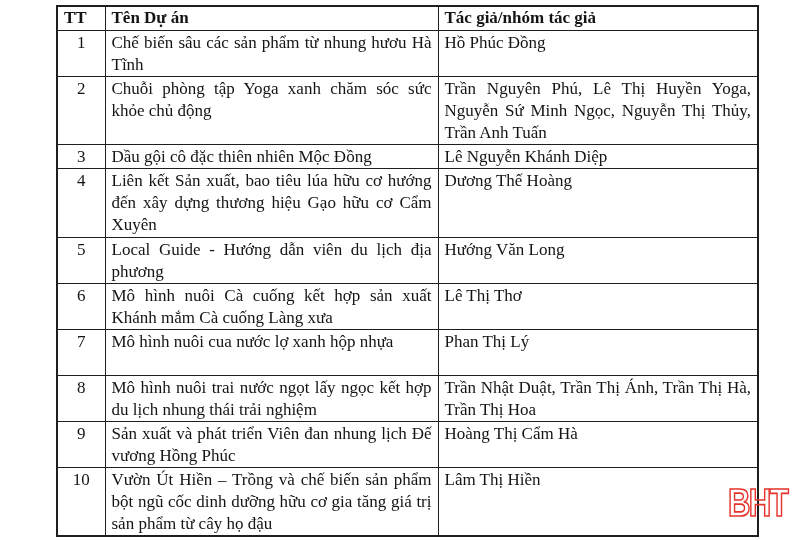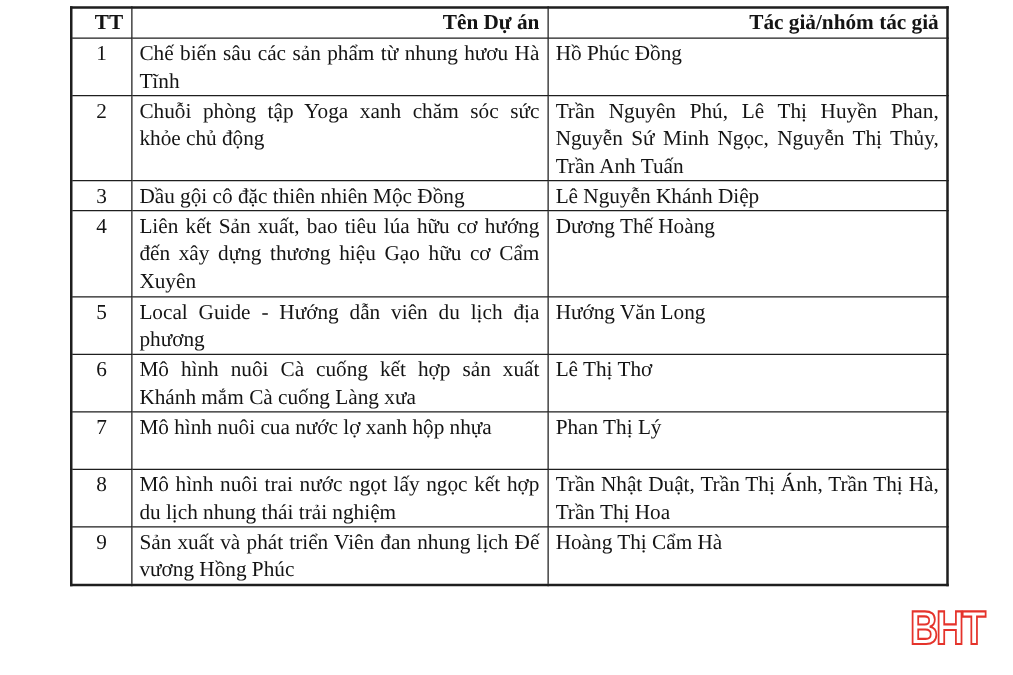--- a/index.html
+++ b/index.html
@@ -31,21 +31,21 @@
   table.projects col.c-auth { width: 320px; }
   table.projects { border: 2px solid #1e1e1e; }
   table.projects th, table.projects td {
     border: 1px solid #1e1e1e;
     vertical-align: top;
     padding: 1px 6px 0 6px;
     overflow: hidden;
   }
   table.projects th {
     font-weight: bold;
-    text-align: right;
+    text-align: left;
     padding-top: 0;
     height: 23px;
   }
   td.tt { text-align: center; }
   td.project {
     text-align: justify;
     padding-left: 7px;
     padding-right: 8px;
     margin-left: 33px;
   }
@@ -98,21 +98,21 @@
     </thead>
     <tbody>
       <tr class="h43">
         <td class="tt">1</td>
         <td class="project">Chế biến sâu các sản phẩm từ nhung hươu Hà Tĩnh</td>
         <td class="authors">Hồ Phúc Đồng</td>
       </tr>
       <tr class="h66">
         <td class="tt">2</td>
         <td class="project">Chuỗi phòng tập Yoga xanh chăm sóc sức khỏe chủ động</td>
-        <td class="authors">Trần Nguyên Phú,  Lê Thị Huyền Phan, Nguyễn Sứ Minh Ngọc, Nguyễn Thị Thủy, Trần Anh Tuấn</td>
+        <td class="authors">Trần Nguyên Phú,  Lê Thị Huyền Yoga, Nguyễn Sứ Minh Ngọc, Nguyễn Thị Thủy, Trần Anh Tuấn</td>
       </tr>
       <tr class="h23">
         <td class="tt">3</td>
         <td class="project">Dầu gội cô đặc thiên nhiên Mộc Đồng</td>
         <td class="authors">Lê Nguyễn Khánh Diệp</td>
       </tr>
       <tr class="h70">
         <td class="tt">4</td>
         <td class="project">Liên kết Sản xuất, bao tiêu lúa hữu cơ hướng đến xây dựng thương hiệu Gạo hữu cơ Cẩm Xuyên</td>
         <td class="authors">Dương Thế Hoàng</td>
@@ -135,18 +135,23 @@
       <tr class="h46">
         <td class="tt">8</td>
         <td class="project">Mô hình nuôi trai nước ngọt lấy ngọc kết hợp du lịch nhung thái trải nghiệm</td>
         <td class="authors">Trần Nhật Duật, Trần Thị Ánh, Trần Thị Hà, Trần Thị Hoa</td>
       </tr>
       <tr class="h47">
         <td class="tt">9</td>
         <td class="project">Sản xuất và phát triển Viên đan nhung lịch Đế vương Hồng Phúc</td>
         <td class="authors">Hoàng Thị Cẩm Hà</td>
       </tr>
+      <tr class="h67">
+        <td class="tt">10</td>
+        <td class="project">Vườn Út Hiền – Trồng và chế biến sản phẩm bột ngũ cốc dinh dưỡng hữu cơ gia tăng giá trị sản phẩm từ cây họ đậu</td>
+        <td class="authors">Lâm Thị Hiền</td>
+      </tr>
     </tbody>
   </table>
 
   <div class="watermark">BHT</div>
 
 </div>
 
 </body></html>

